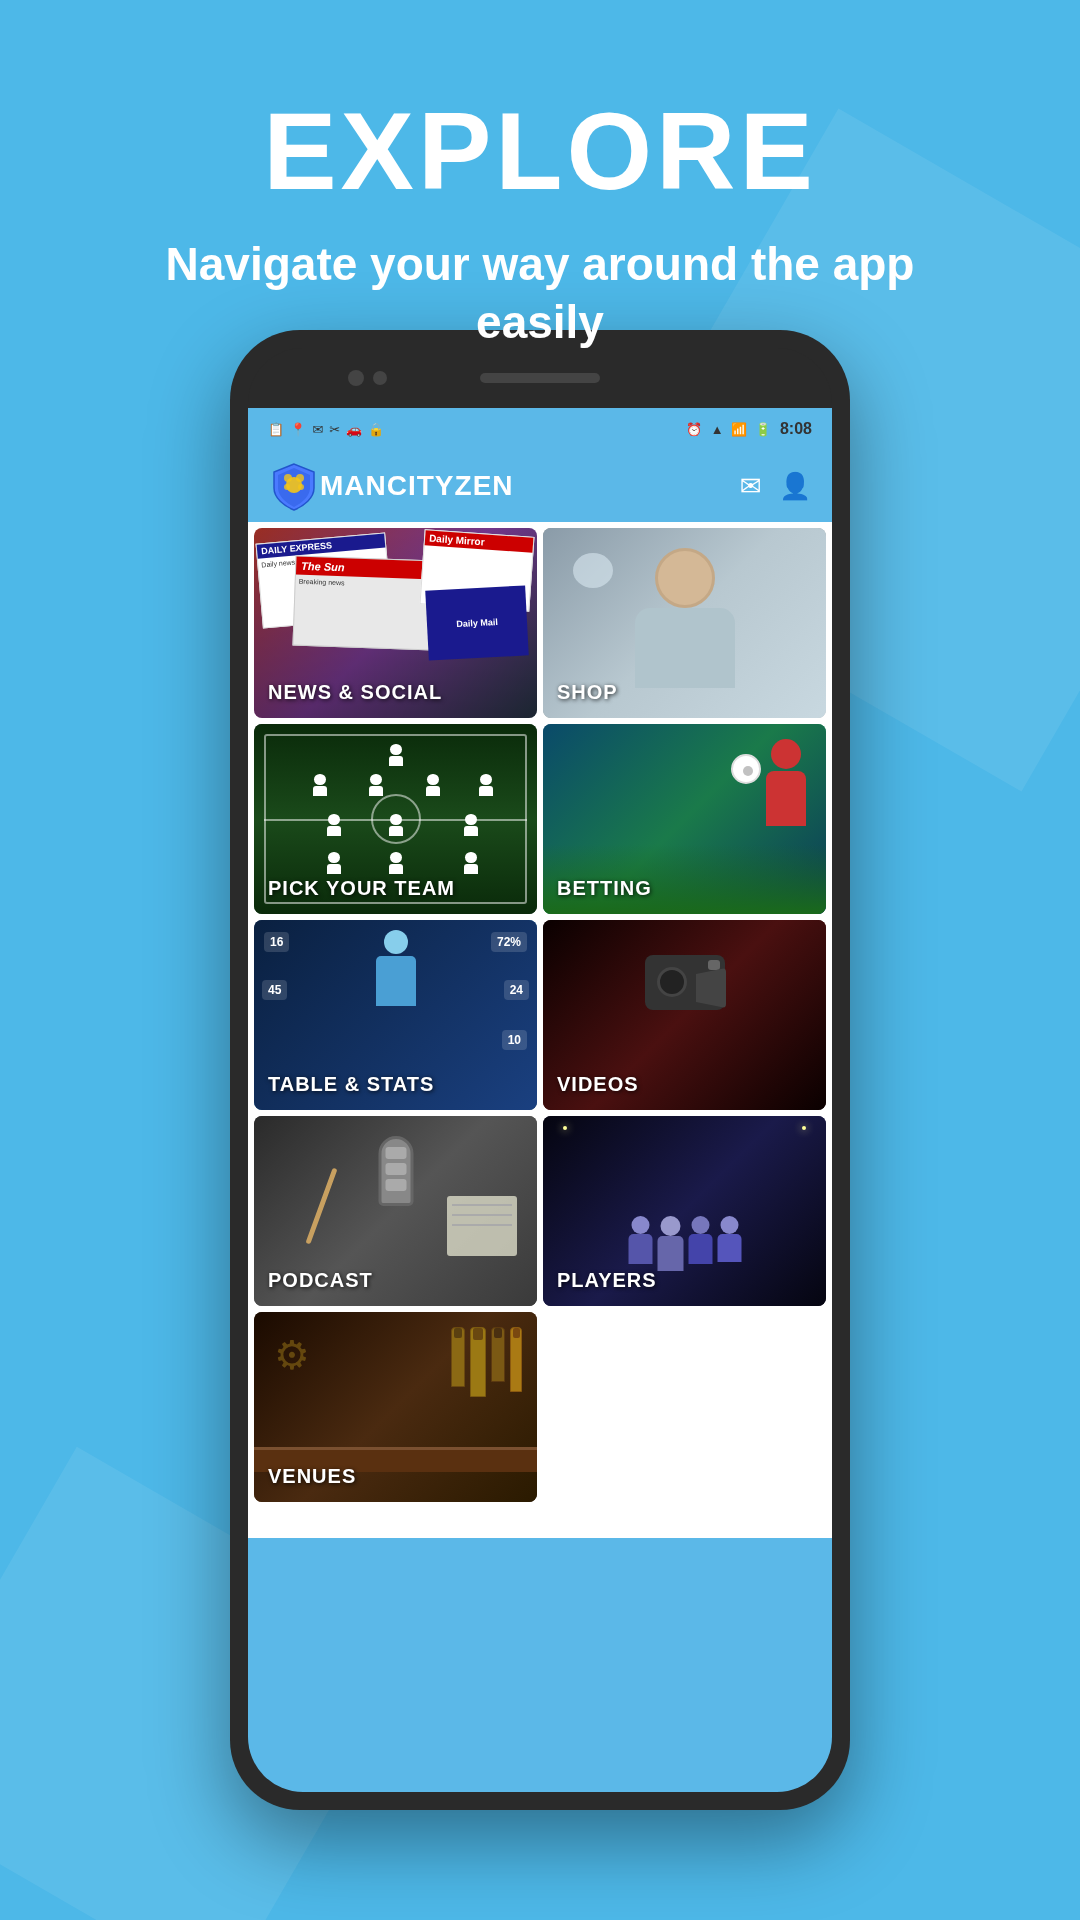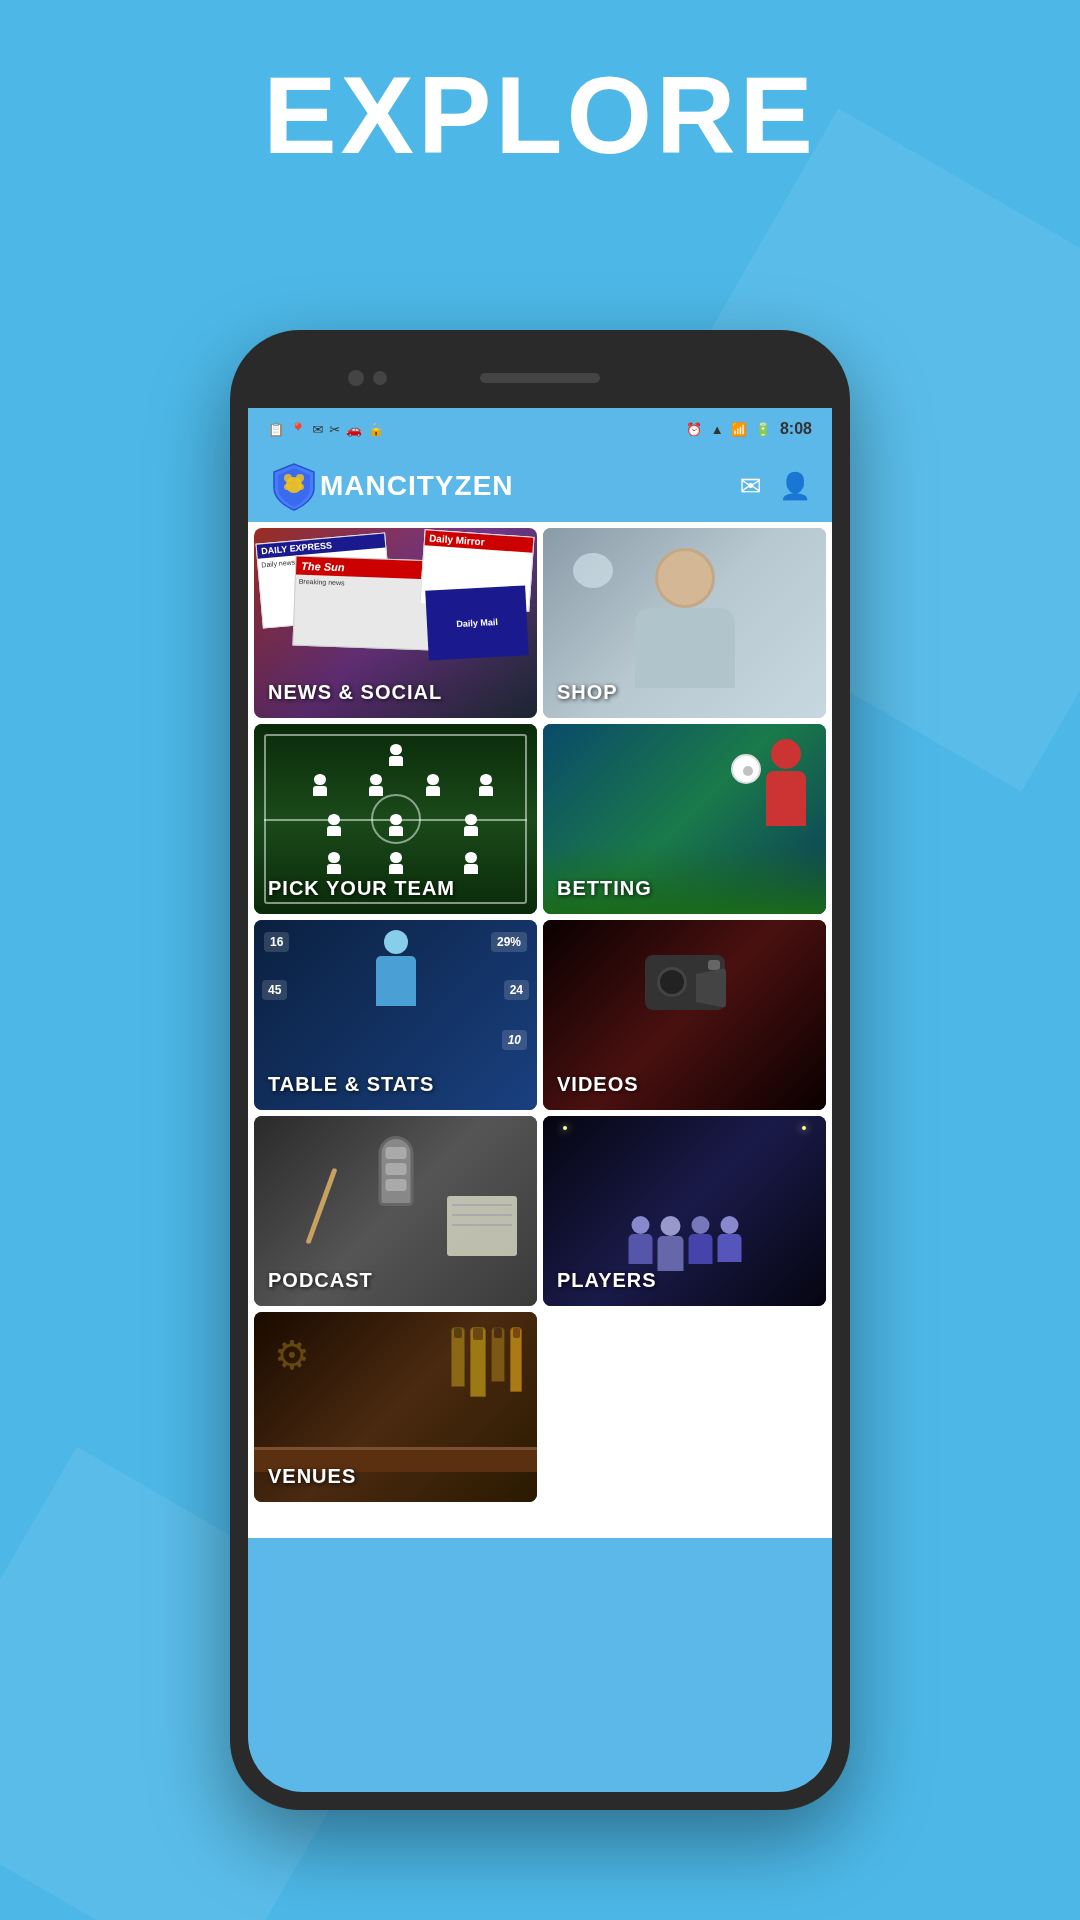--- a/index.html
+++ b/index.html
@@ -32,21 +32,21 @@
       transform: rotate(30deg);
     }
 
     
     .explore-title {
       text-align: center;
       color: white;
       font-size: 110px;
       font-weight: 900;
       letter-spacing: 4px;
-      padding-top: 60px;
+      padding-top: 96px;
       line-height: 1;
       text-transform: uppercase;
     }
     .explore-subtitle {
       text-align: center;
       color: white;
       font-size: 46px;
       font-weight: 700;
       margin-top: 30px;
       line-height: 1.25;
@@ -420,20 +420,21 @@
     }
   </style>
 </head>
 <body>
 
 <div class="bg-shape1"></div>
 <div class="bg-shape2"></div>
 
 <div style="position:relative;z-index:2;">
   <div class="explore-title">EXPLORE</div>
+  <div class="explore-subtitle">Navigate your way around the app easily</div>
 </div>
 
 <div class="phone-wrapper">
   <div class="phone-outer">
 
     <div class="phone-notch-bar">
       <div class="phone-camera"></div>
       <div class="phone-camera2"></div>
       <div class="phone-speaker"></div>
     </div>
@@ -581,24 +582,24 @@
 
         <div class="tile tile-stats">
           <div class="stats-overlay"></div>
 
           <div style="position:absolute;top:10px;left:50%;transform:translateX(-50%);">
             <div style="width:24px;height:24px;background:#87ceeb;border-radius:50%;margin-left:8px;"></div>
             <div style="width:40px;height:50px;background:#4a9fd4;border-radius:5px 5px 0 0;margin-top:2px;"></div>
           </div>
 
           <div class="stats-badge" style="top:12px;left:10px;">16</div>
-          <div class="stats-badge" style="top:12px;right:10px;">29%</div>
+          <div class="stats-badge" style="top:12px;right:10px;">72%</div>
           <div class="stats-badge" style="top:60px;left:8px;">45</div>
           <div class="stats-badge" style="top:60px;right:8px;">24</div>
-          <div class="stats-badge" style="top:110px;right:10px;font-style:italic;">10</div>
+          <div class="stats-badge" style="top:110px;right:10px;">10</div>
           <div class="tile-label">TABLE &amp; STATS</div>
         </div>
 
         <div class="tile tile-videos">
           <div style="position:absolute;inset:0;background:linear-gradient(135deg,#0a0000,#4a1010,#0a0000);"></div>
 
           <div style="position:absolute;top:35px;left:50%;transform:translateX(-50%);width:80px;height:55px;background:#333;border-radius:8px;">
             <div style="position:absolute;top:12px;left:12px;width:30px;height:30px;background:#222;border-radius:50%;border:3px solid #444;"></div>
             <div style="position:absolute;top:5px;right:5px;width:12px;height:10px;background:#666;border-radius:3px;"></div>
           </div>

